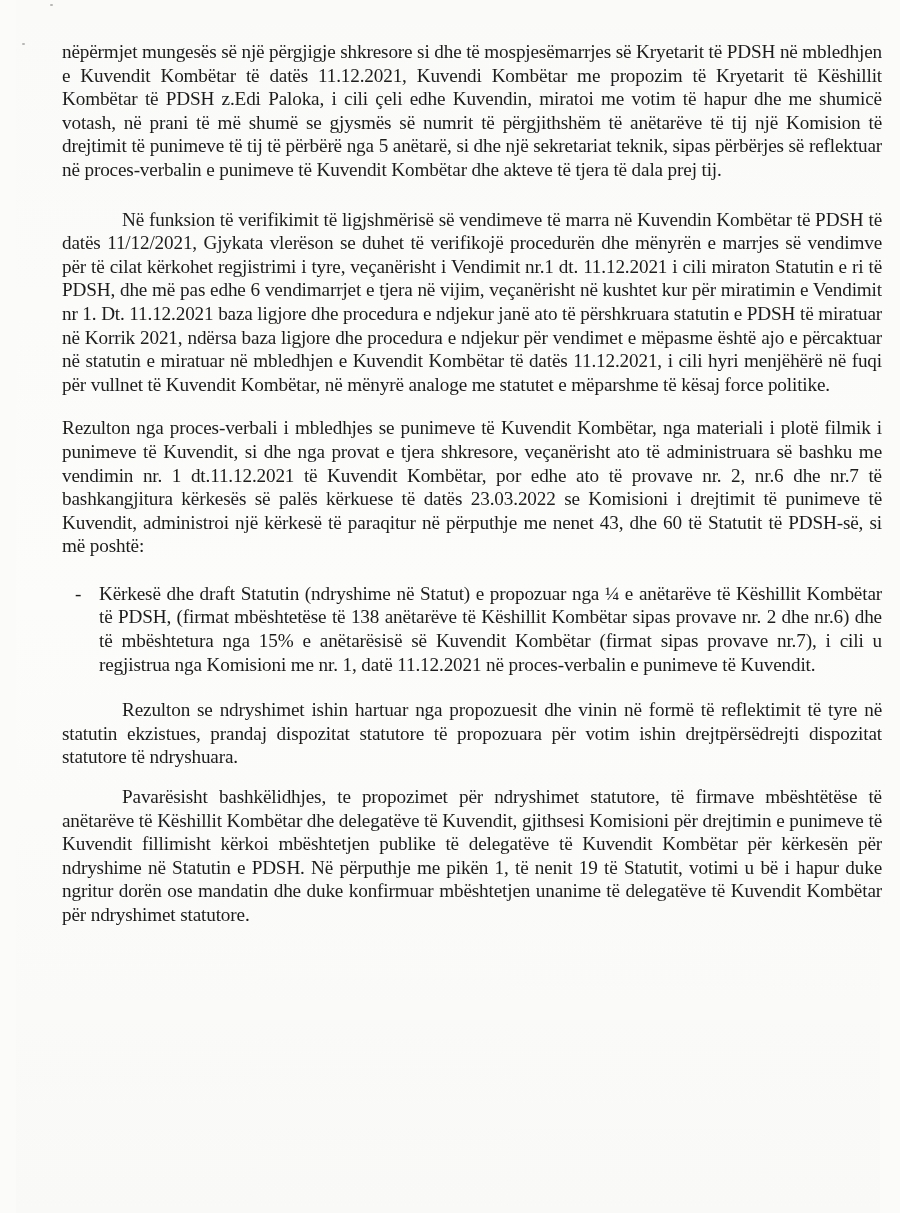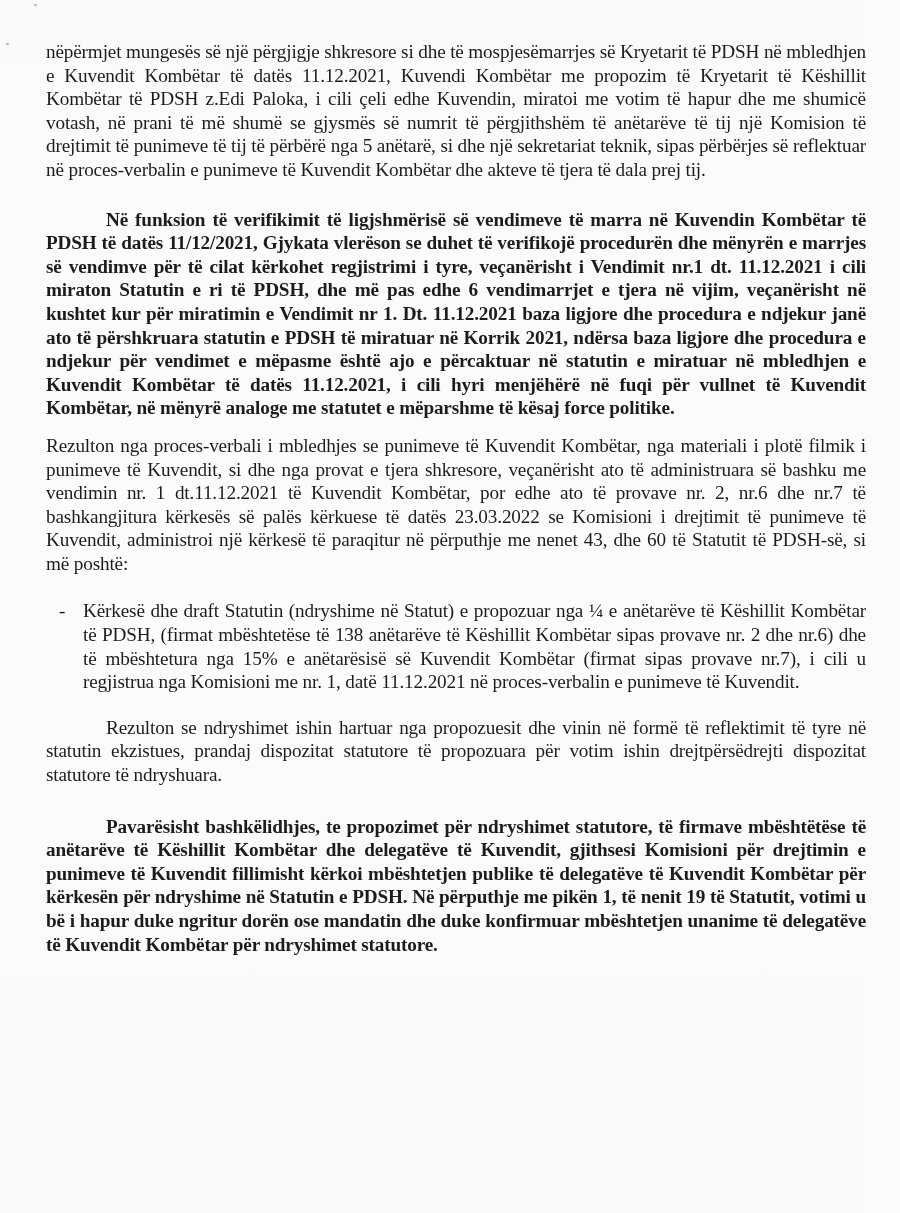--- a/index.html
+++ b/index.html
@@ -10,21 +10,21 @@
     body {
       width: 900px;
       height: 1213px;
       position: relative;
       overflow: hidden;
       font-family: "Liberation Serif", "DejaVu Serif", serif;
       color: #1c1c1c;
     }
     .page {
       position: absolute;
-      left: 0;
+      left: 16px;
       top: 0;
       width: 848px;
       height: 1213px;
       background: linear-gradient(180deg, #fafaf8 0%, #fcfcfa 50%, #f9f9f7 100%);
       padding-left: 16px;
     }
     .speck {
       position: absolute;
       width: 3px;
       height: 2px;
@@ -41,24 +41,24 @@
       line-height: 23.6px;
       letter-spacing: -0.15px;
     }
     .para {
       margin: 0;
       text-align: justify;
     }
     .indent {
       text-indent: 60px;
     }
-    .gap-1 { margin-top: 26px; font-weight: bold; }
-    .gap-2 { margin-top: 14px; }
+    .gap-1 { margin-top: 26px; }
+    .gap-2 { margin-top: 20px; }
     .gap-4 { margin-top: 22px; }
-    .gap-5 { margin-top: 28px; font-weight: bold; }
+    .gap-5 { margin-top: 16px; }
     .bullet-item {
       position: relative;
       margin-top: 24px;
       padding-left: 37px;
       text-align: justify;
     }
     .bullet-dash {
       position: absolute;
       left: 13px;
       top: 0;

